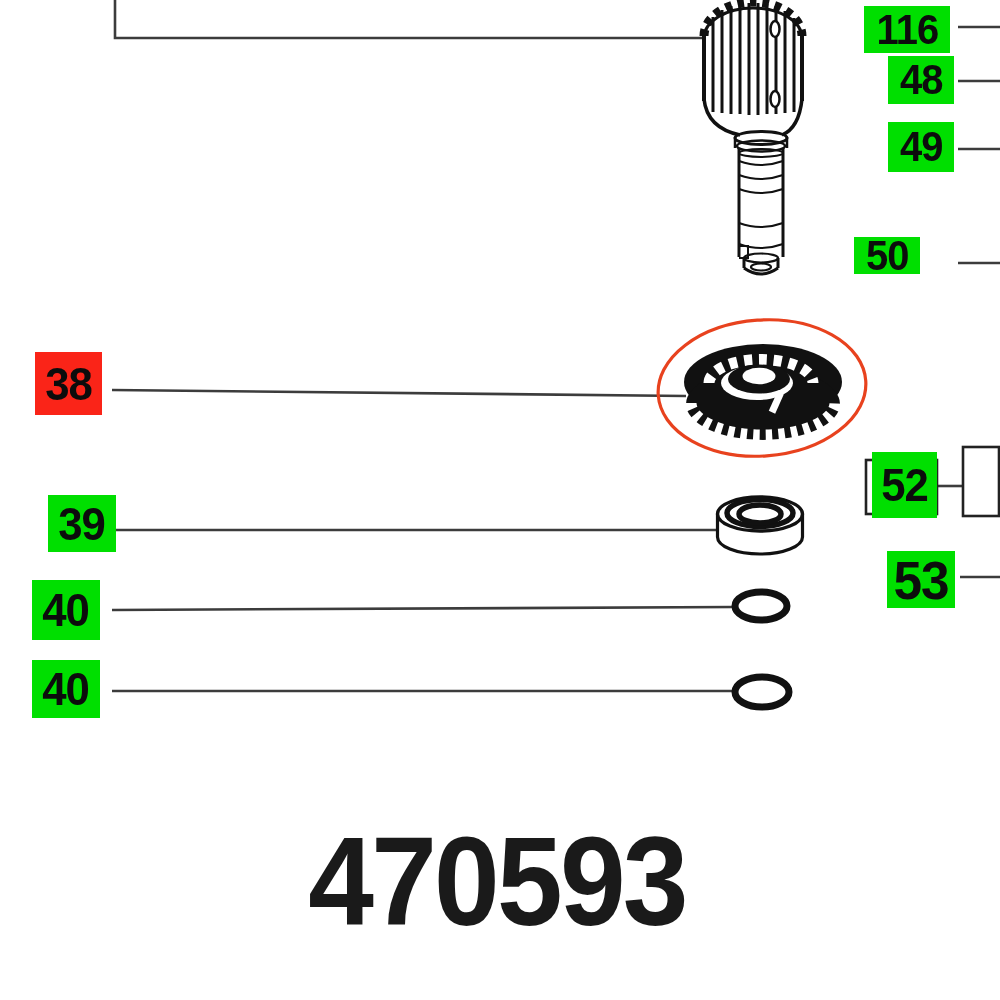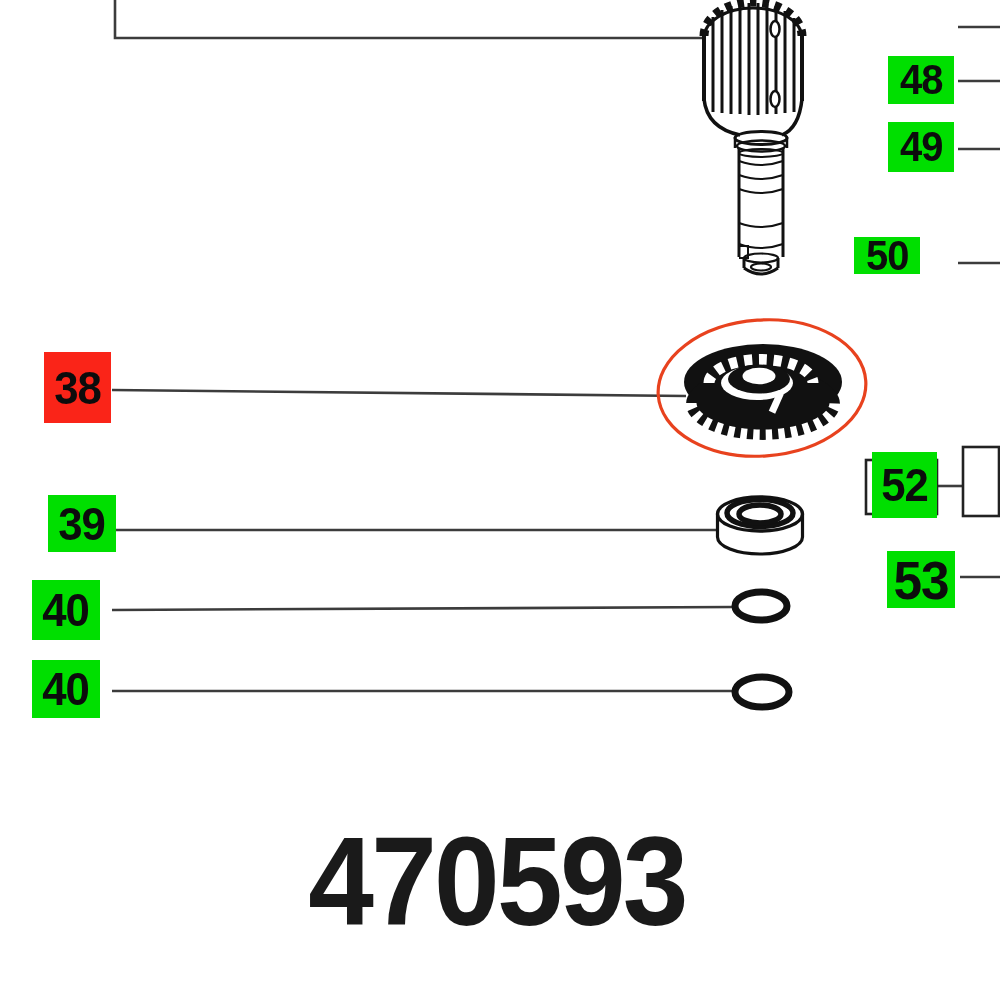--- a/index.html
+++ b/index.html
@@ -120,34 +120,37 @@
       <path d="M717.5,537 A42.5,17 0 0 0 802.5,537" stroke-width="3.2"></path>
       <ellipse cx="760" cy="514" rx="42.5" ry="17" fill="#fff" stroke-width="3.4"></ellipse>
       <ellipse cx="760" cy="513" rx="33" ry="13.5" stroke-width="5.5"></ellipse>
       <ellipse cx="760" cy="514" rx="21" ry="9" fill="#fff" stroke-width="5.5"></ellipse>
     </g>
 
     <ellipse cx="761" cy="606" rx="26" ry="14" fill="none" stroke="#111" stroke-width="7"></ellipse>
     <ellipse cx="762" cy="692" rx="27" ry="15" fill="none" stroke="#111" stroke-width="7"></ellipse>
   </svg>
 
+  <div class="lbl green" style="left:864px;top:6px;width:86px;height:47px;font-size:42px">
+    <span class="t">116</span>
+  </div>
 
   <div class="lbl green" style="left:888px;top:56px;width:66px;height:48px;font-size:42px">
     <span class="t">48</span>
   </div>
 
   <div class="lbl green" style="left:888px;top:122px;width:66px;height:50px;font-size:42px">
     <span class="t">49</span>
   </div>
 
   <div class="lbl green" style="left:854px;top:237px;width:66px;height:37px;font-size:42px">
     <span class="t">50</span>
   </div>
 
-  <div class="lbl red" style="left:44px;top:352px;width:67px;height:71px;font-size:46px">
+  <div class="lbl red" style="left:35px;top:352px;width:67px;height:63px;font-size:46px">
     <span class="t">38</span>
   </div>
 
   <div class="lbl green" style="left:872px;top:452px;width:65px;height:66px;font-size:46px">
     <span class="t">52</span>
   </div>
 
   <div class="lbl green" style="left:887px;top:551px;width:68px;height:57px;font-size:54px">
     <span class="t">53</span>
   </div>

